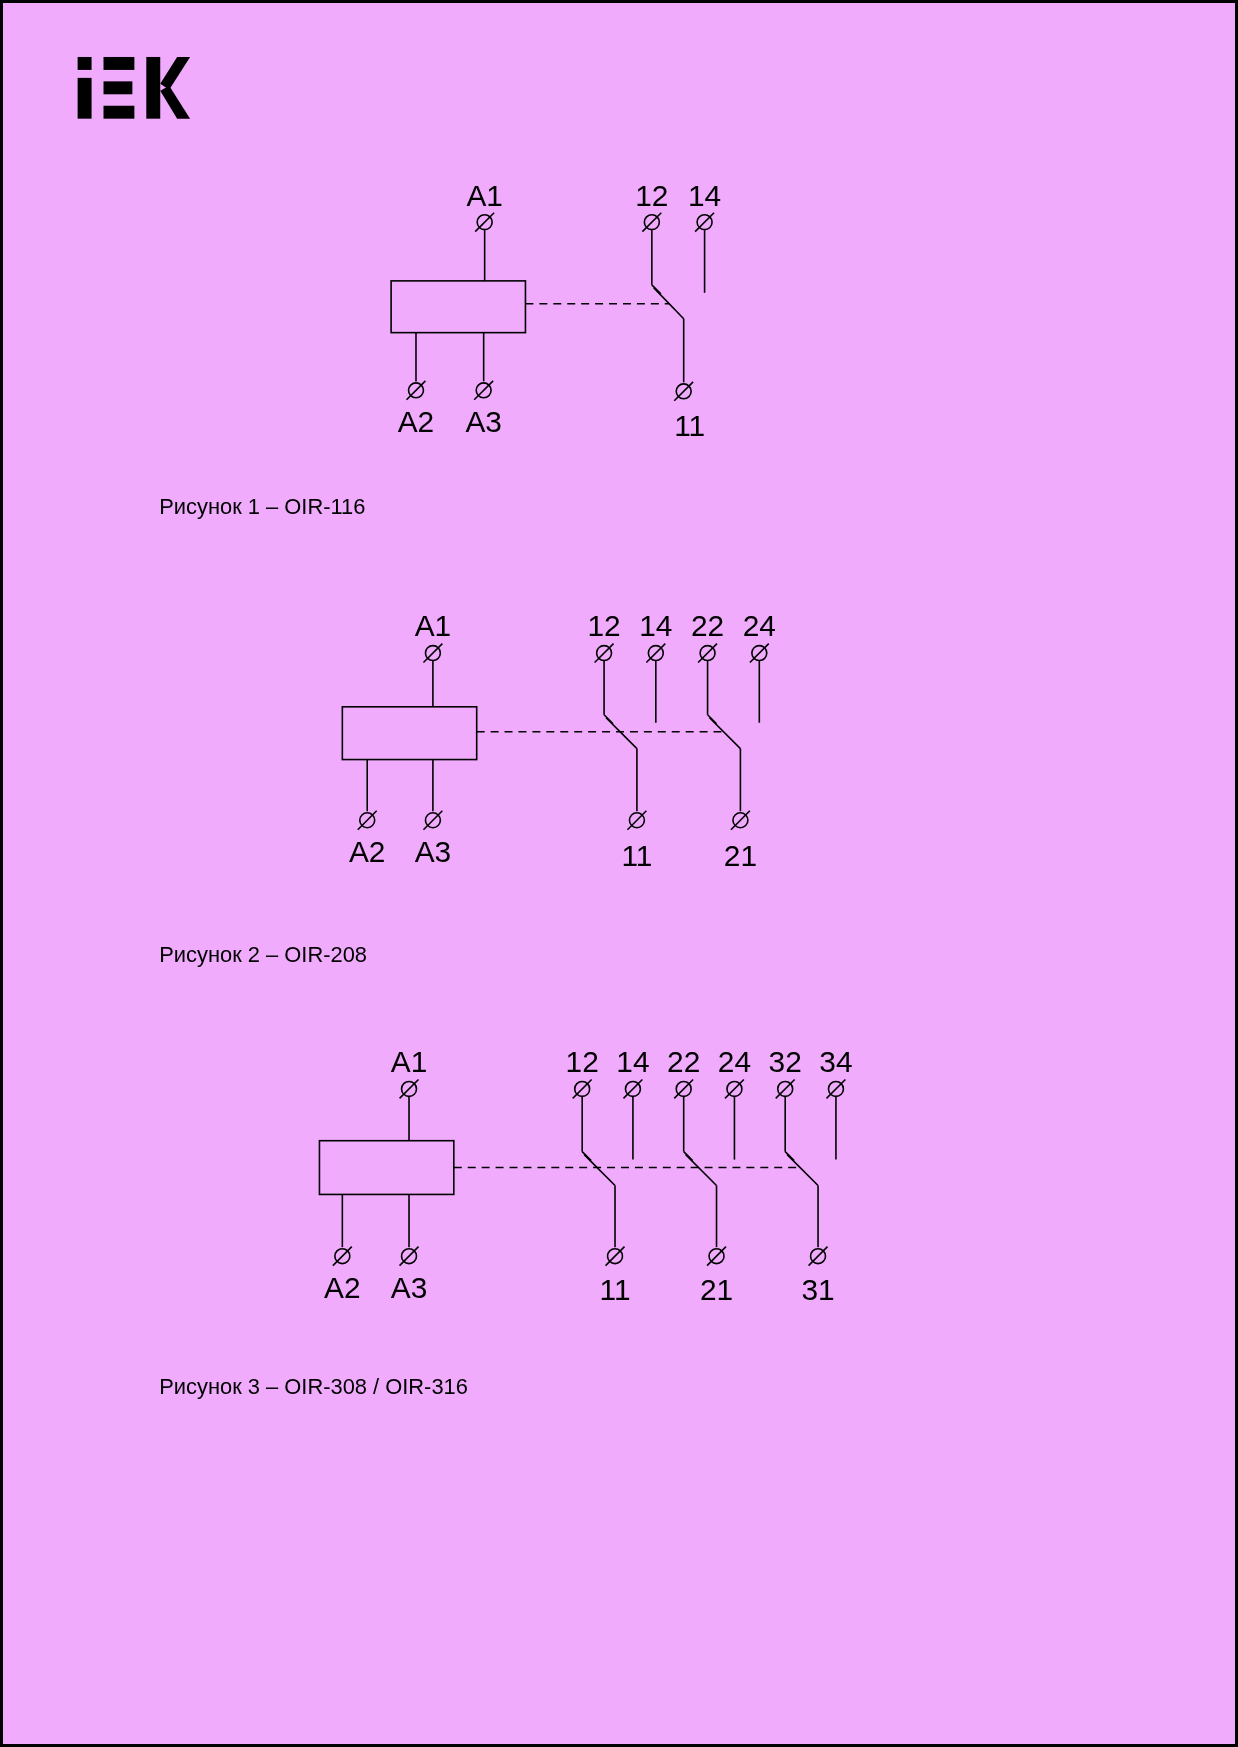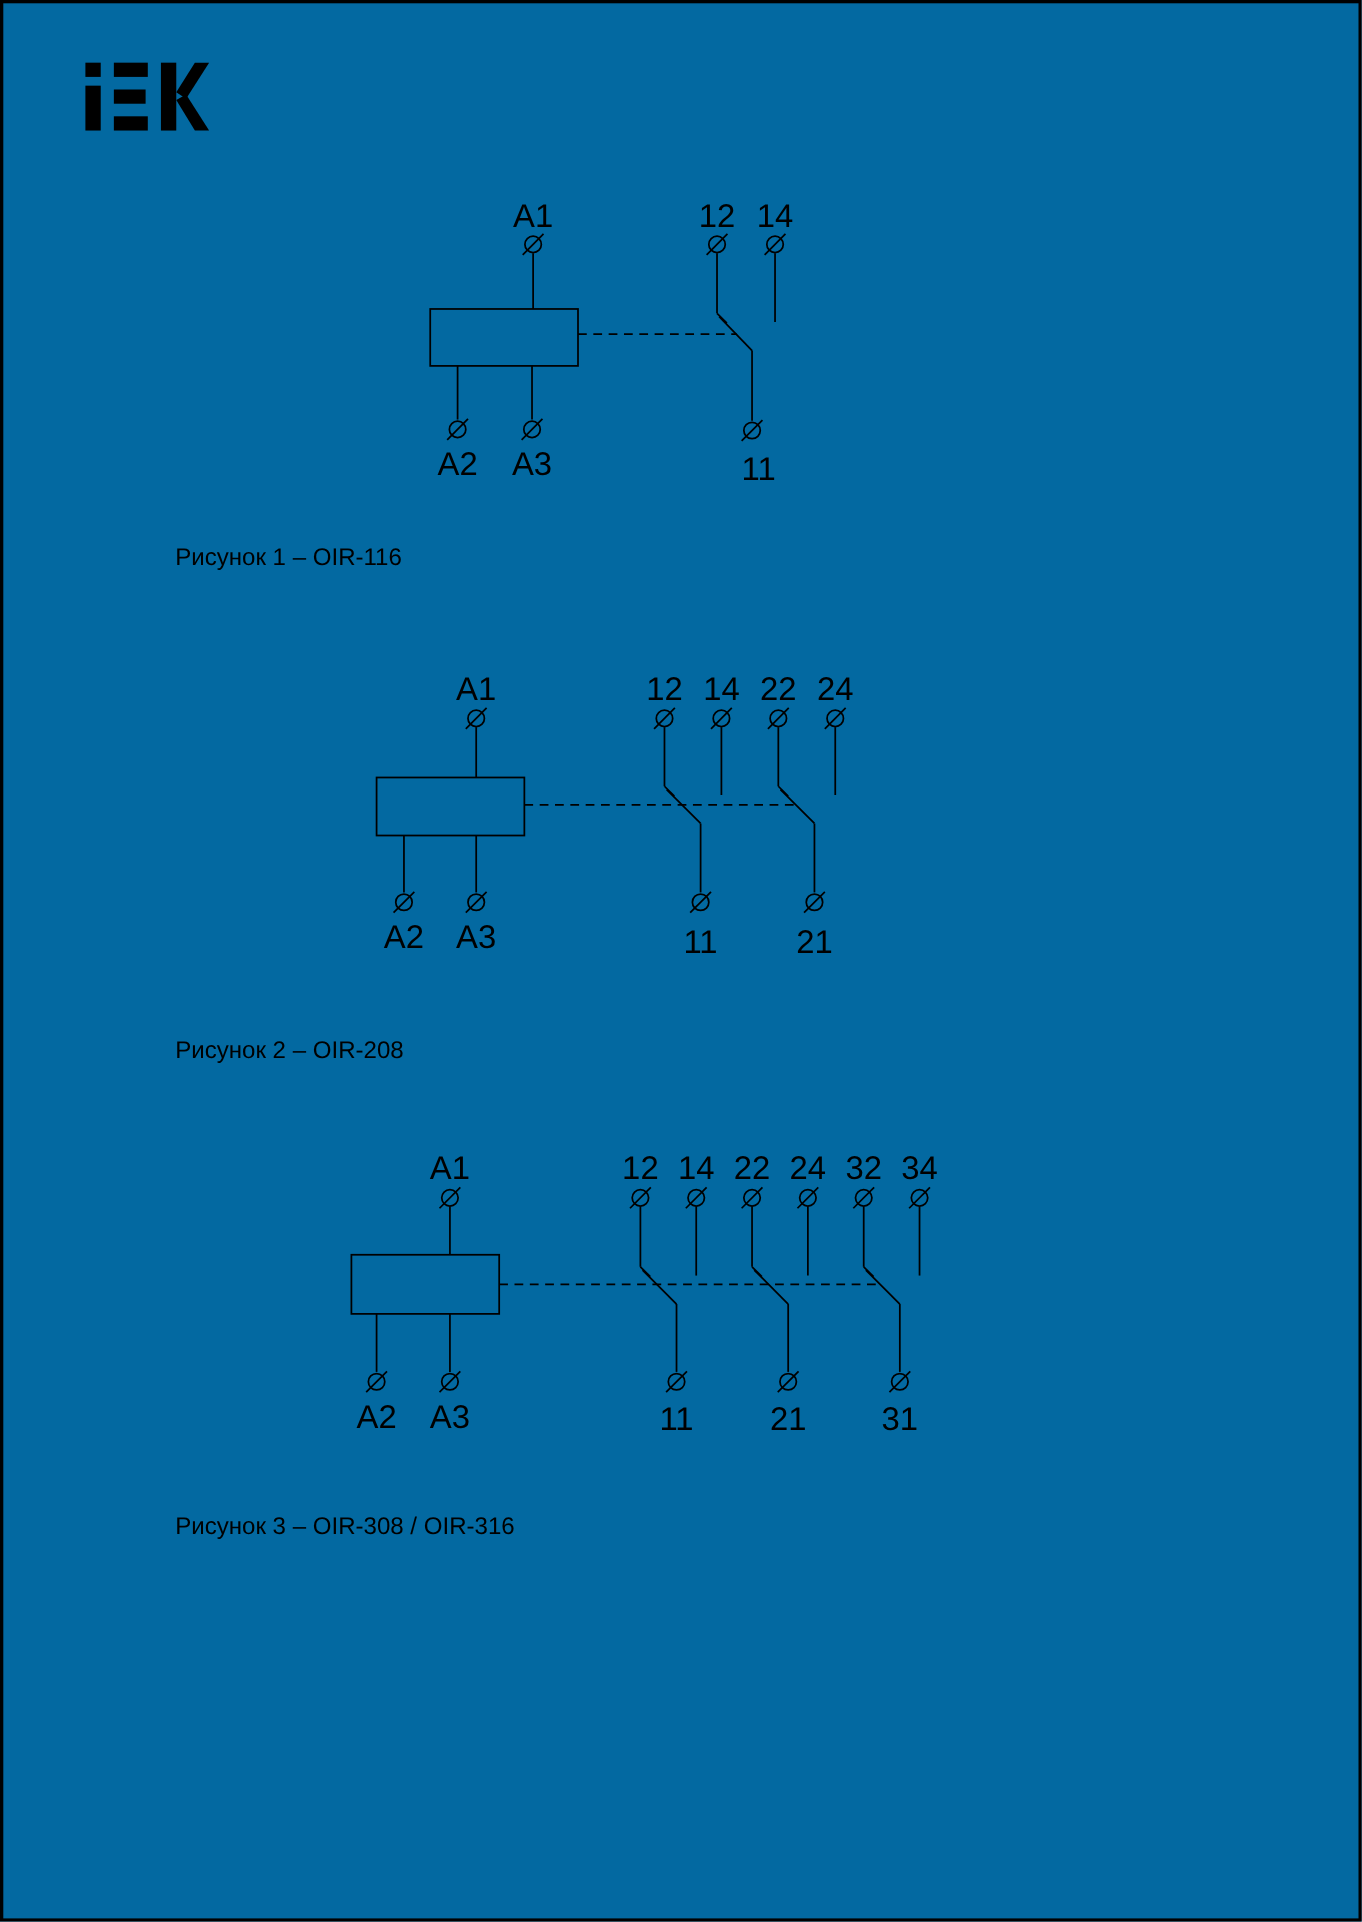--- a/index.html
+++ b/index.html
@@ -1,21 +1,21 @@
 <!DOCTYPE html>
 <html><head>
 <meta charset="utf-8">
 <title>Document</title>
 <style>
   * { margin:0; padding:0; box-sizing:border-box; }
   html,body { background:#ffffff; }
   .page {
     position:relative;
     width:1238px; height:1747px;
-    background:#0369a1;
+    background:#f0abfc;
     border:3px solid #000000;
     overflow:hidden;
   }
   svg.sheet { position:absolute; left:0; top:0; width:100%; height:100%; display:block; }
 
   .wire   { stroke:#000000; stroke-width:1.6; fill:none; stroke-linecap:butt; }
   .dashed { stroke:#000000; stroke-width:1.5; fill:none; stroke-dasharray:8 6; }
   .box    { stroke:#000000; stroke-width:1.6; fill:none; }
   .tlabel { font-family:"Liberation Sans", sans-serif; font-size:30px; fill:#000000; text-anchor:middle; }
   .caption{ font-family:"Liberation Sans", sans-serif; font-size:22px; fill:#000000; text-anchor:start; }

